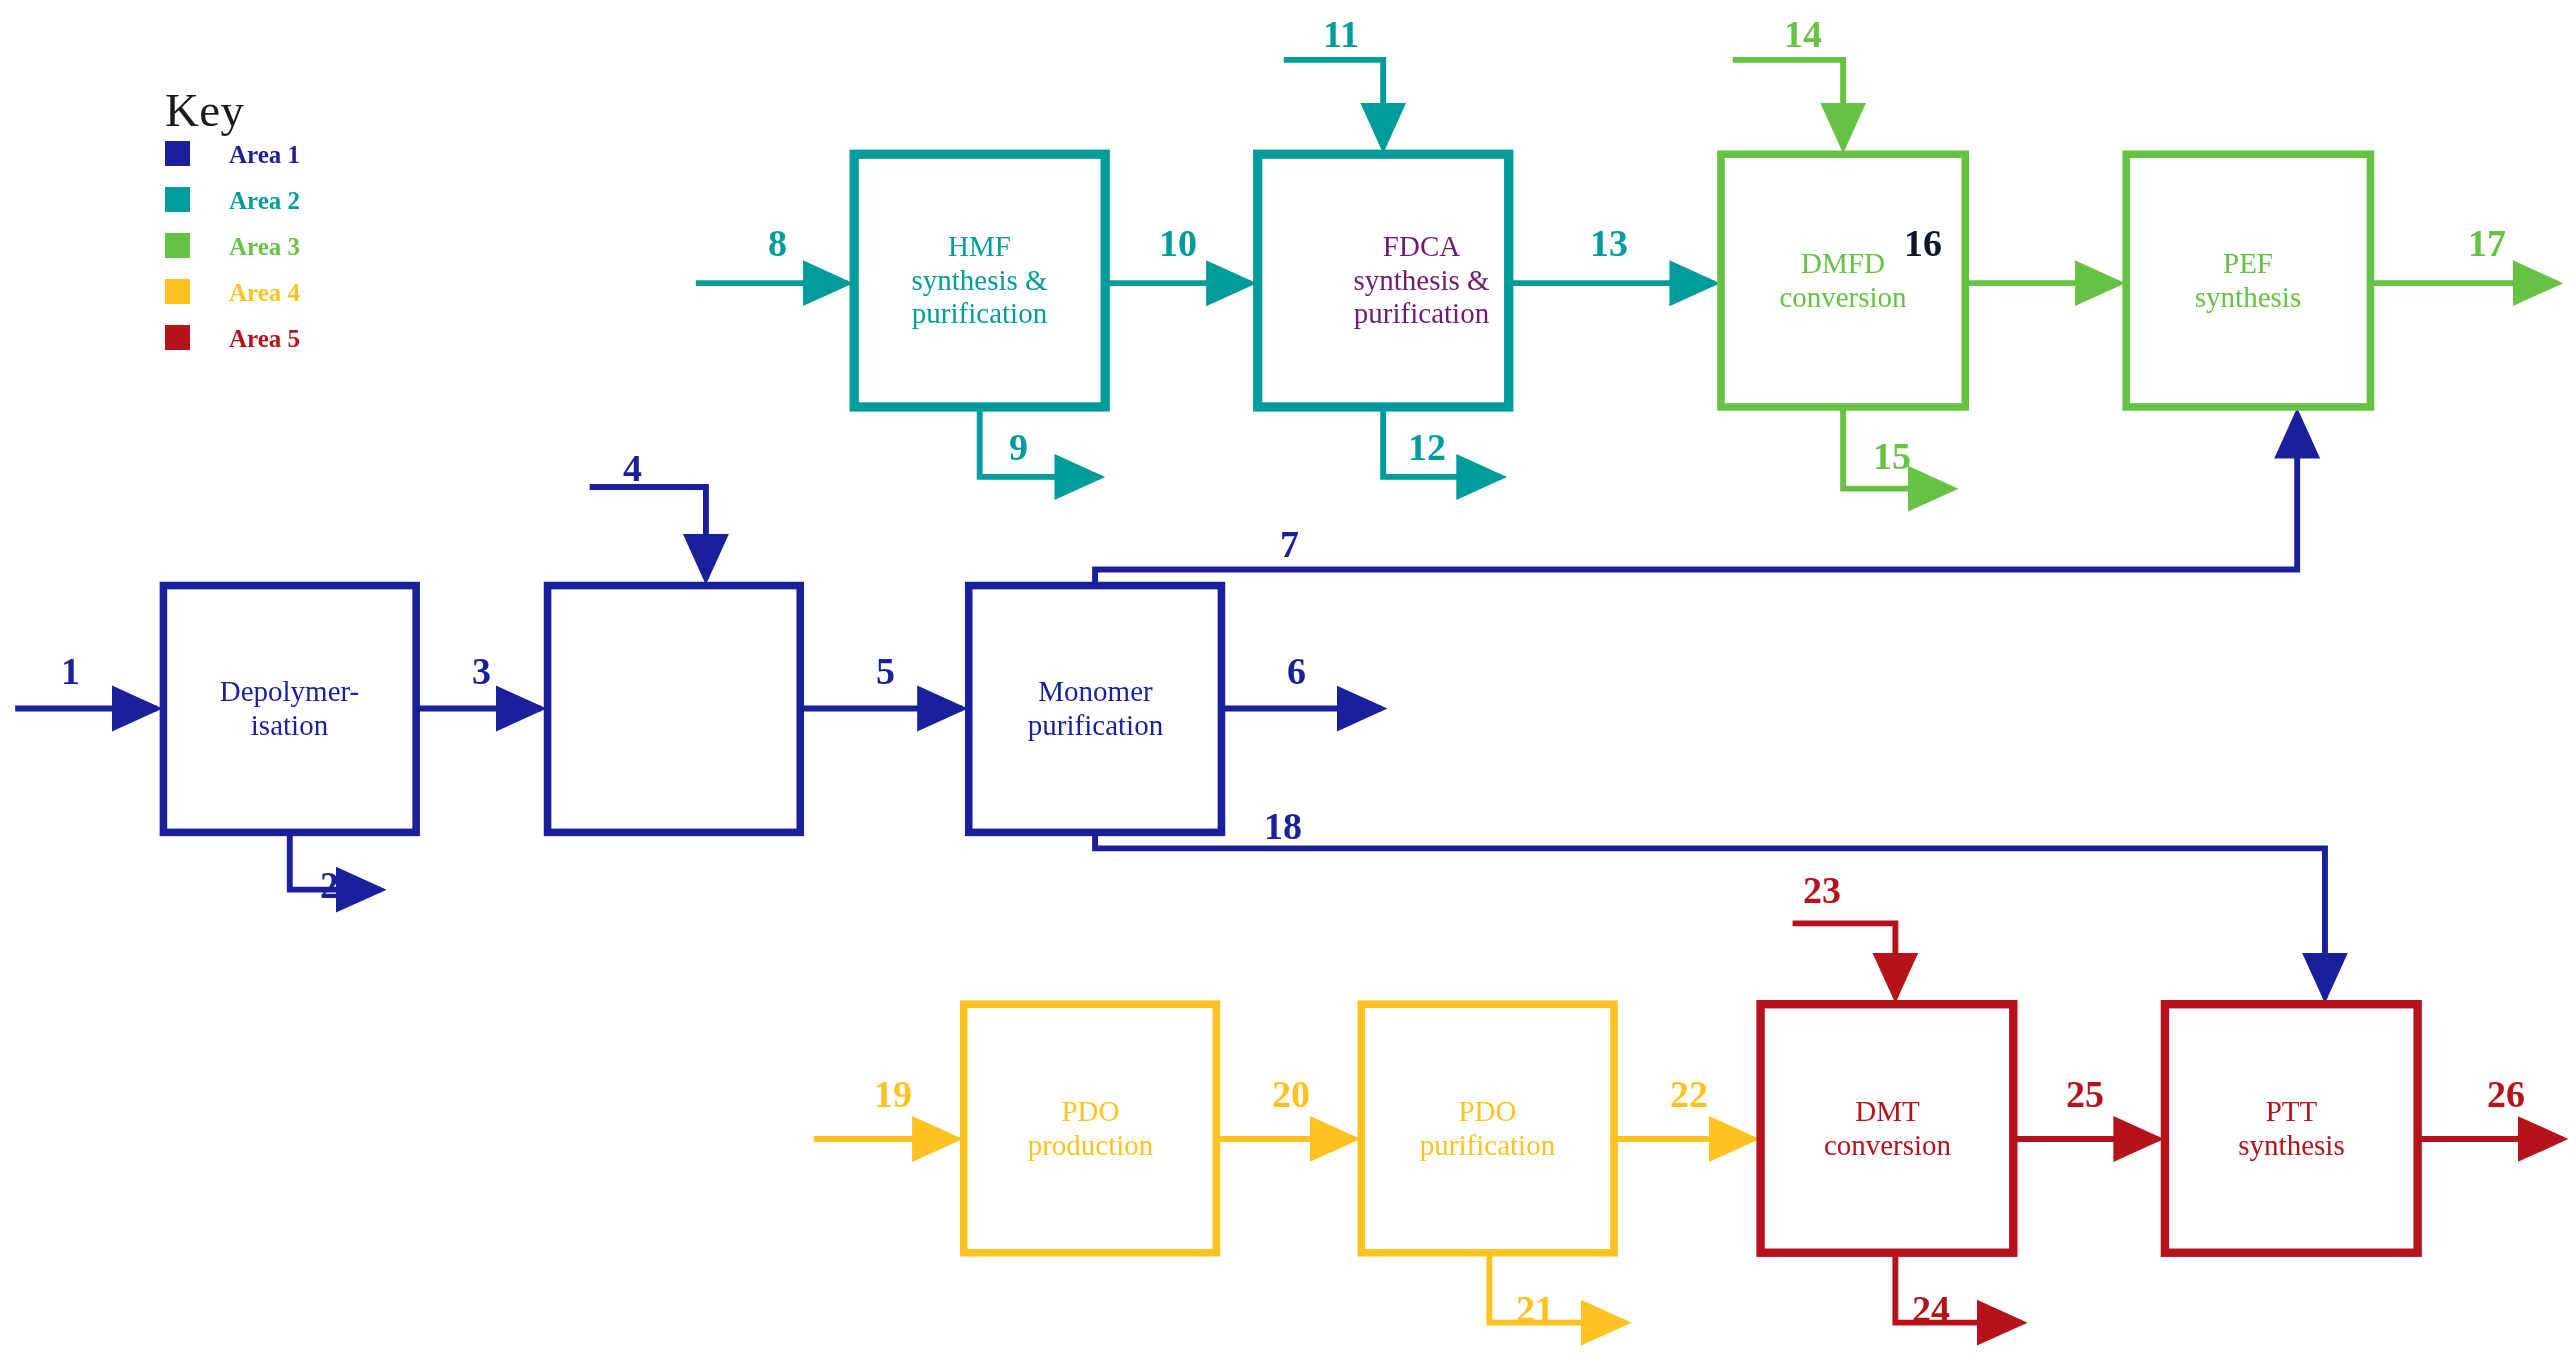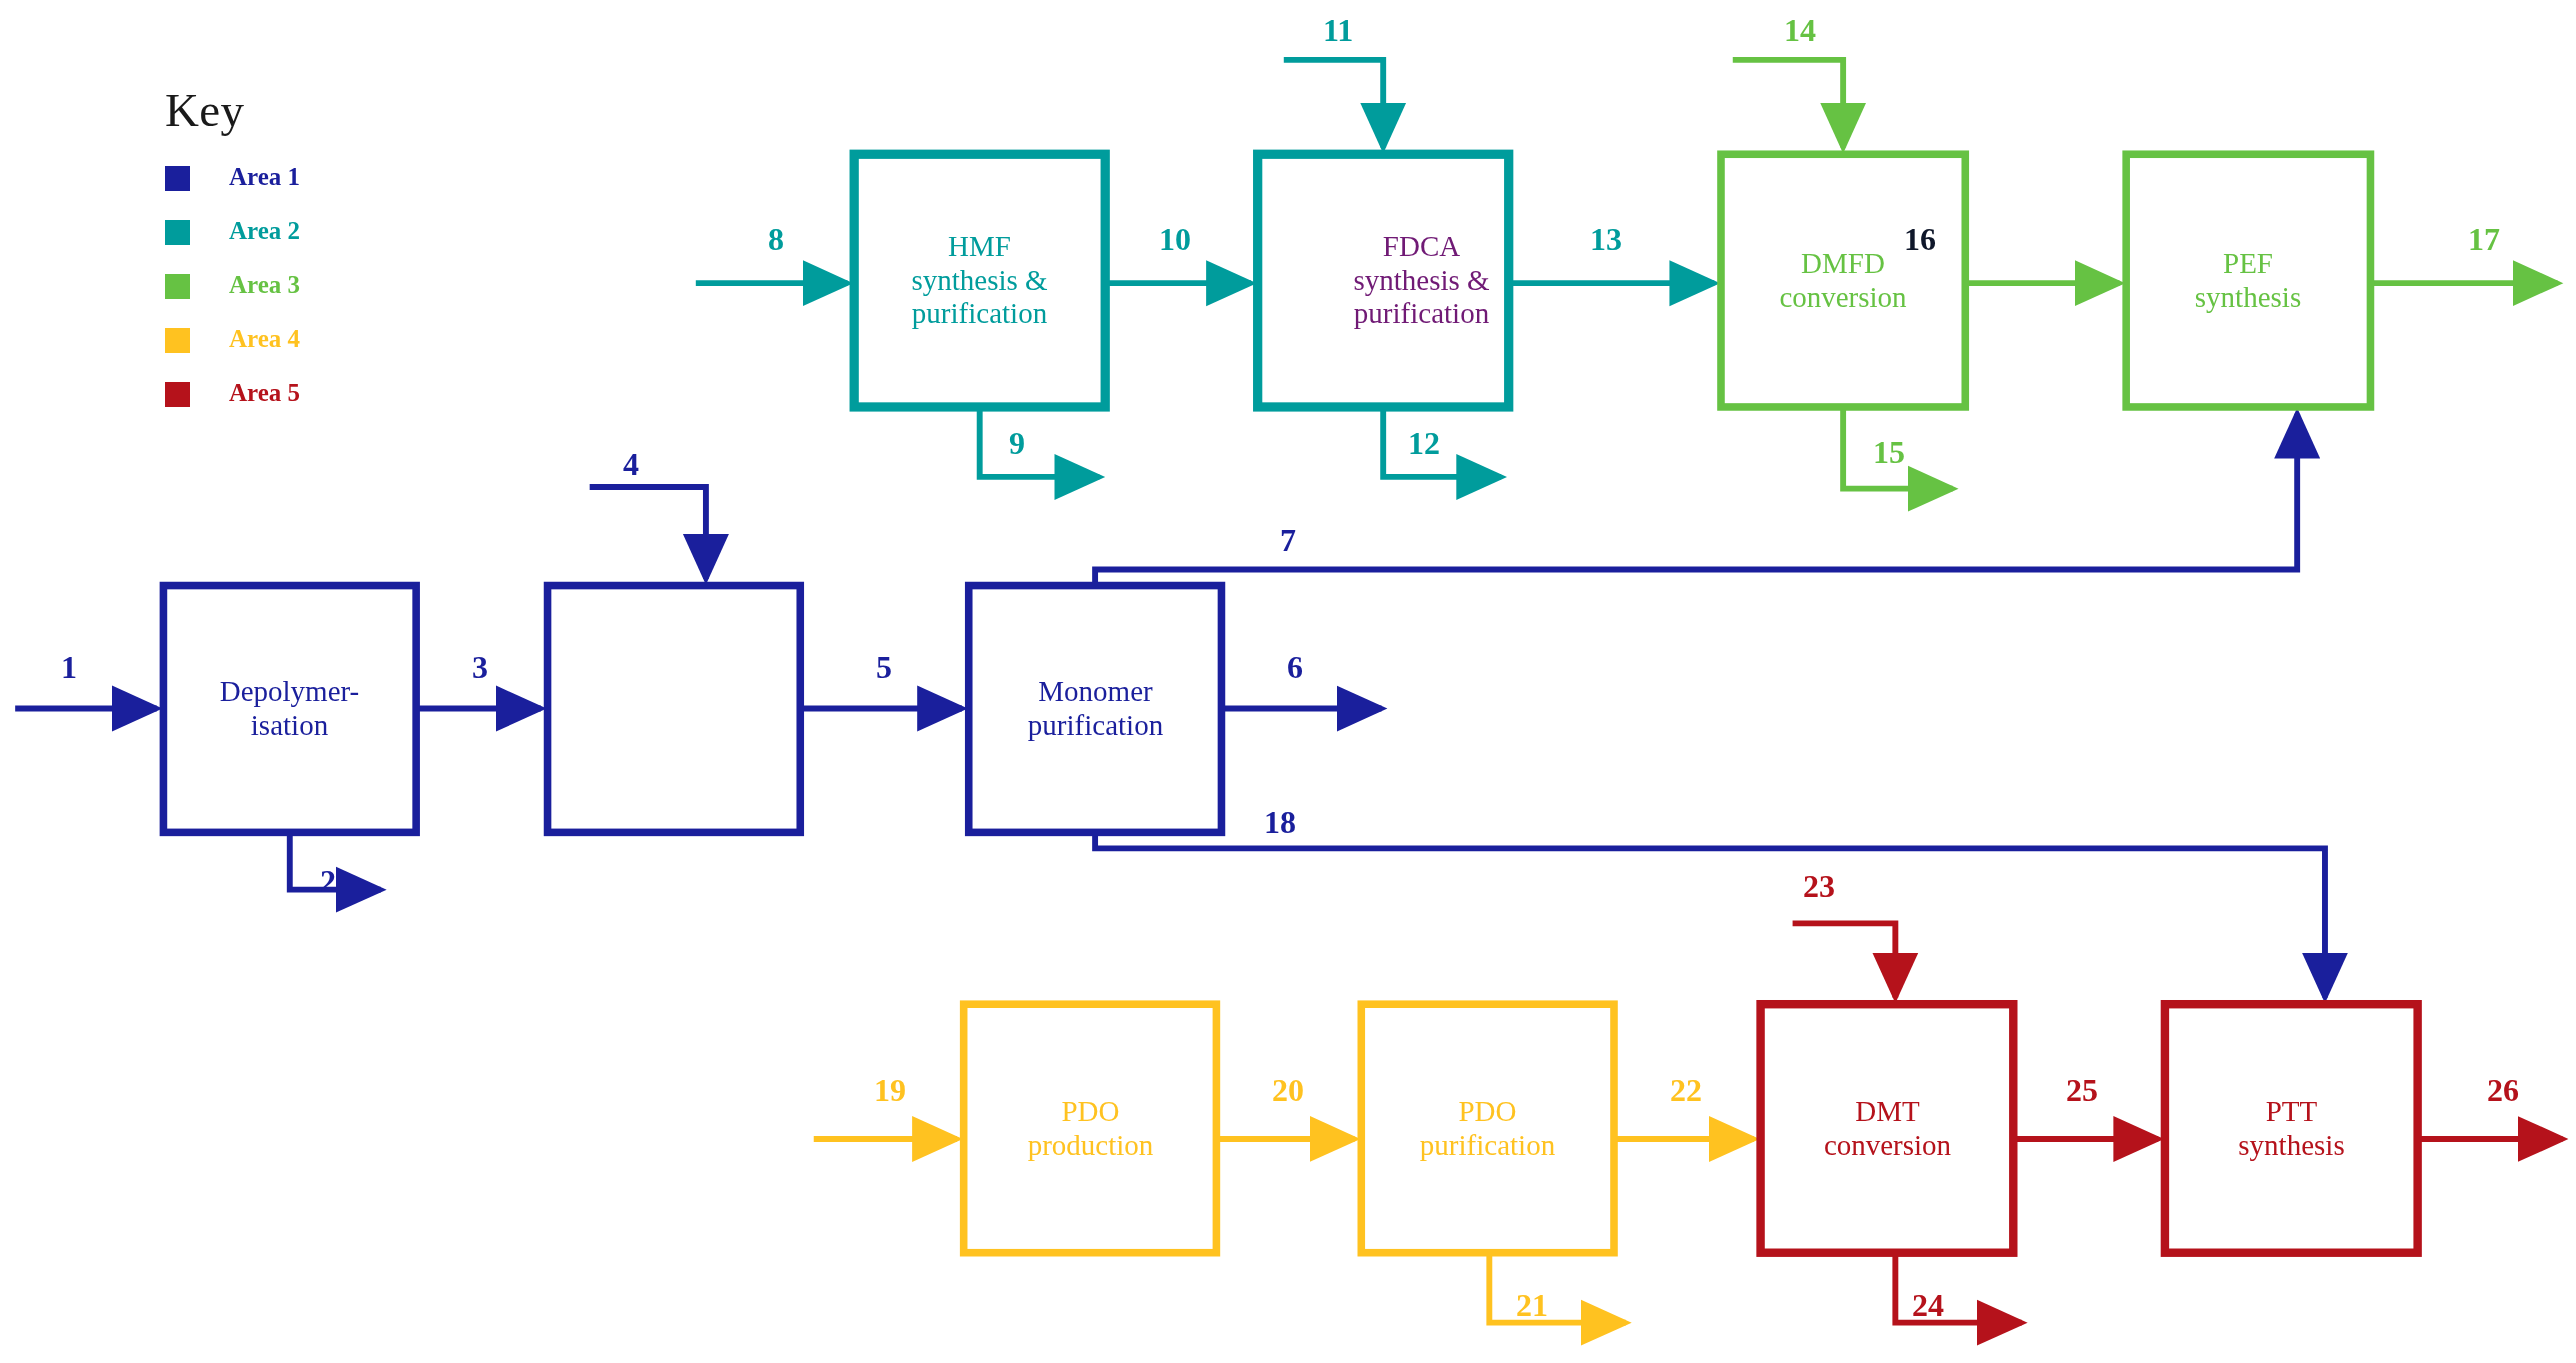--- a/index.html
+++ b/index.html
@@ -10,37 +10,37 @@
   #canvas{position:absolute;inset:0;width:2576px;height:1364px;}
   svg.flow{position:absolute;left:0;top:0;width:2576px;height:1364px;}
 
   
   .key-wrap{position:absolute;left:165px;top:83px;}
   .key-title{
     font-size:47px;color:#1a1a1a;font-weight:400;
     font-family:"Liberation Serif","DejaVu Serif",serif;
     letter-spacing:0.4px;
   }
-  .key-row{display:flex;align-items:flex-end;height:42px;margin-top:12px;}
+  .key-row{display:flex;align-items:flex-start;height:42px;margin-top:4px;}
   .key-swatch{width:25px;height:25px;display:inline-block;}
   .key-label{margin-left:39px;font-size:25px;font-weight:bold;
              font-family:"Liberation Serif","DejaVu Serif",serif;}
 
   
   .box-label{
     position:absolute;text-align:center;line-height:1.16;
     font-size:29px;font-weight:400;
     font-family:"Liberation Serif","DejaVu Serif",serif;
     display:flex;align-items:center;justify-content:center;
     pointer-events:none;
   }
 
   
   .snum{
-    position:absolute;font-size:32px;font-weight:bold;
+    position:absolute;font-size:38px;font-weight:bold;
     font-family:"Liberation Serif","DejaVu Serif",serif;
     white-space:nowrap;
     text-align:center;
   }
 </style>
 </head>
 <body>
 
 <div id="canvas">
 

